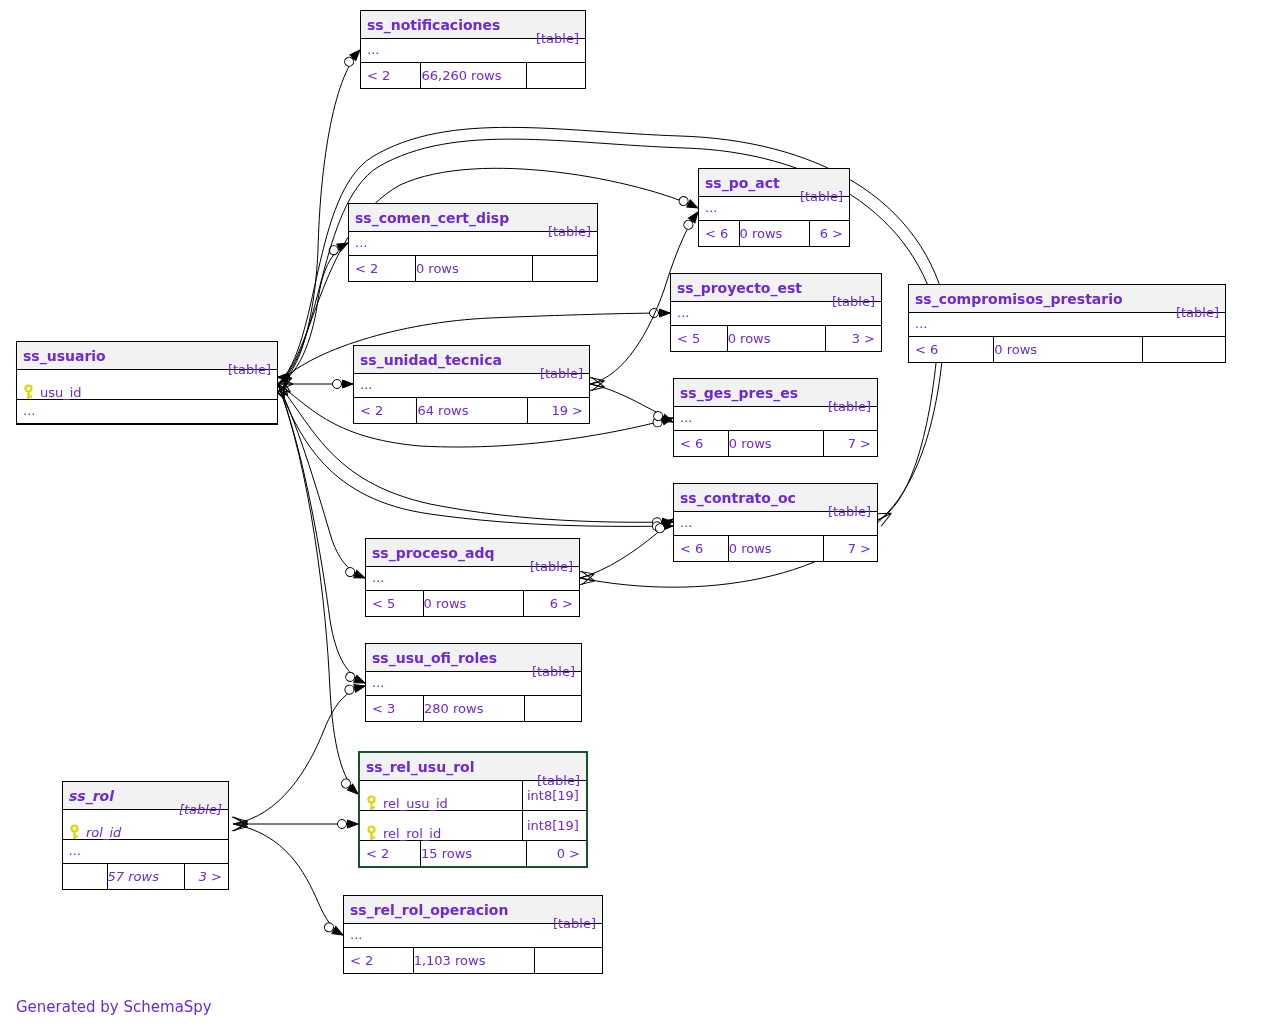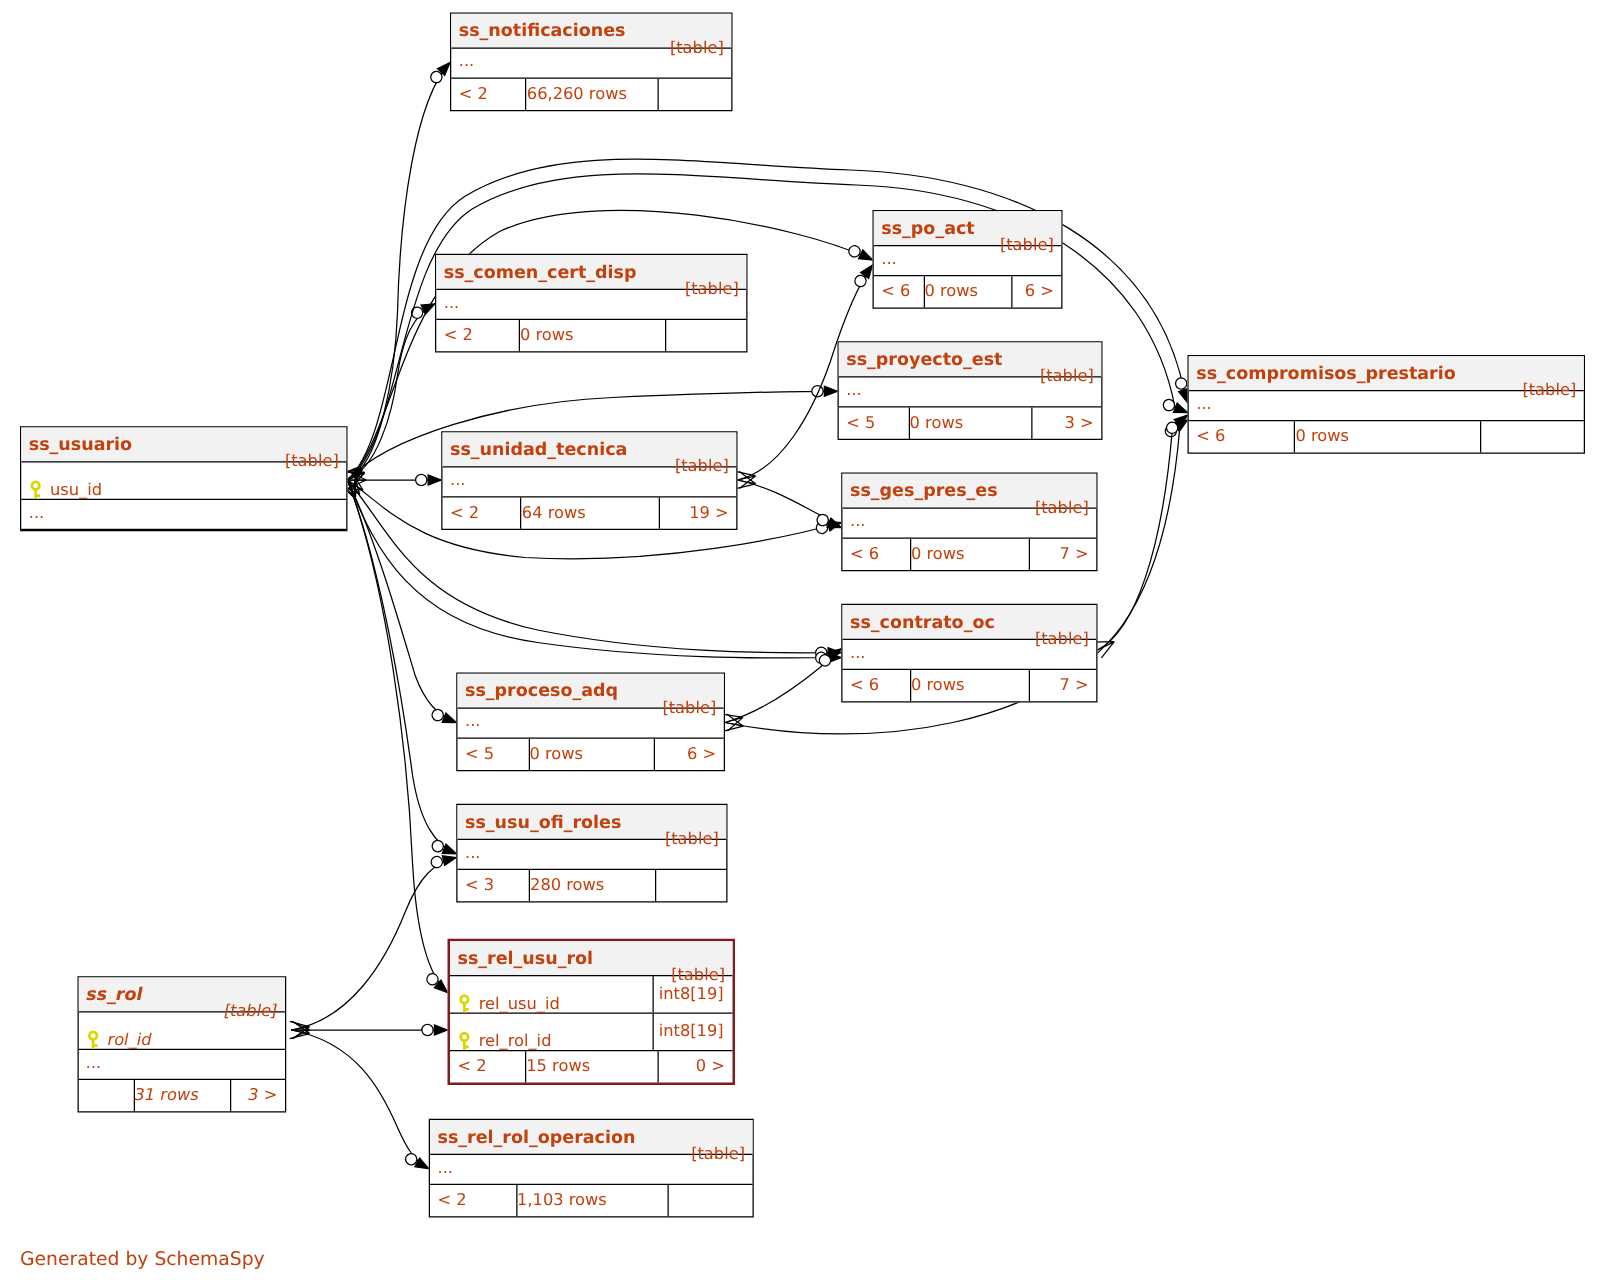--- a/index.html
+++ b/index.html
@@ -1,21 +1,21 @@
 <!DOCTYPE html>
 <html><head>
 <meta charset="utf-8">
 <style>
   html,body{margin:0;padding:0;background:#fff;}
   #canvas{position:relative;width:1284px;height:1027px;background:#ffffff;overflow:hidden;
-          font-family:"DejaVu Sans","Liberation Sans",sans-serif;color:#c2410c;}
+          font-family:"DejaVu Sans","Liberation Sans",sans-serif;color:#6d28d9;}
   #edges{position:absolute;left:0;top:0;z-index:1;}
   .tbl{position:absolute;z-index:2;background:#fff;border:1px solid #000;box-sizing:border-box;
        font-size:13px;cursor:pointer;}
-  .tbl.hl{border:2px solid #7f1d1d;}
+  .tbl.hl{border:2px solid #14532d;}
   .hdr{display:flex;justify-content:space-between;align-items:center;height:28px;
        background:#f2f2f2;border-bottom:1px solid #000;padding:0 6px;box-sizing:border-box;}
   .tname{font-weight:bold;font-size:14px;}
   .badge{font-size:13px;margin-left:10px;margin-top:28px;}
   .colrow{display:flex;align-items:center;height:30px;border-bottom:1px solid #000;
           box-sizing:border-box;}
   .colrow .cname{flex:1;padding:0 6px;display:flex;align-items:center;gap:6px;margin-top:15px;}
   .colrow .ctype{width:64px;align-self:stretch;display:flex;align-items:center;
           border-left:1px solid #000;padding:0 4px;box-sizing:border-box;}
   .ellrow{height:24px;line-height:22px;padding:0 6px;border-bottom:1px solid #000;
@@ -110,21 +110,21 @@
           <span class="tname">ss_proyecto_est</span>
           <span class="badge">[table]</span>
         </div>
         <div class="ellrow">...</div>
         <div class="ftr">
           <span class="fl">&lt; 5</span>
           <span class="fc">0 rows</span>
           <span class="fr">3 &gt;</span>
         </div>
       </div>
-      <div class="tbl" style="left: 950px; top: 284px; width: 318px;">
+      <div class="tbl" style="left: 908px; top: 284px; width: 318px;">
         <div class="hdr">
           <span class="tname">ss_compromisos_prestario</span>
           <span class="badge">[table]</span>
         </div>
         <div class="ellrow">...</div>
         <div class="ftr">
           <span class="fl">&lt; 6</span>
           <span class="fc">0 rows</span>
           <span class="fr"></span>
         </div>
@@ -250,21 +250,21 @@
               <circle cx="5.5" cy="4.5" r="3" fill="none" stroke="#d8d800" stroke-width="2.2"></circle>
               <line x1="5.5" y1="7.5" x2="5.5" y2="15" stroke="#d8d800" stroke-width="2.2"></line>
               <line x1="5.5" y1="12.5" x2="9" y2="12.5" stroke="#d8d800" stroke-width="2.2"></line>
             </svg>
             <span>rol_id</span>
           </span>
         </div>
         <div class="ellrow">...</div>
         <div class="ftr">
           <span class="fl"></span>
-          <span class="fc">31 rows</span>
+          <span class="fc">57 rows</span>
           <span class="fr">3 &gt;</span>
         </div>
       </div>
       <div class="tbl" style="left: 343px; top: 895px; width: 260px;">
         <div class="hdr">
           <span class="tname">ss_rel_rol_operacion</span>
           <span class="badge">[table]</span>
         </div>
         <div class="ellrow">...</div>
         <div class="ftr">

